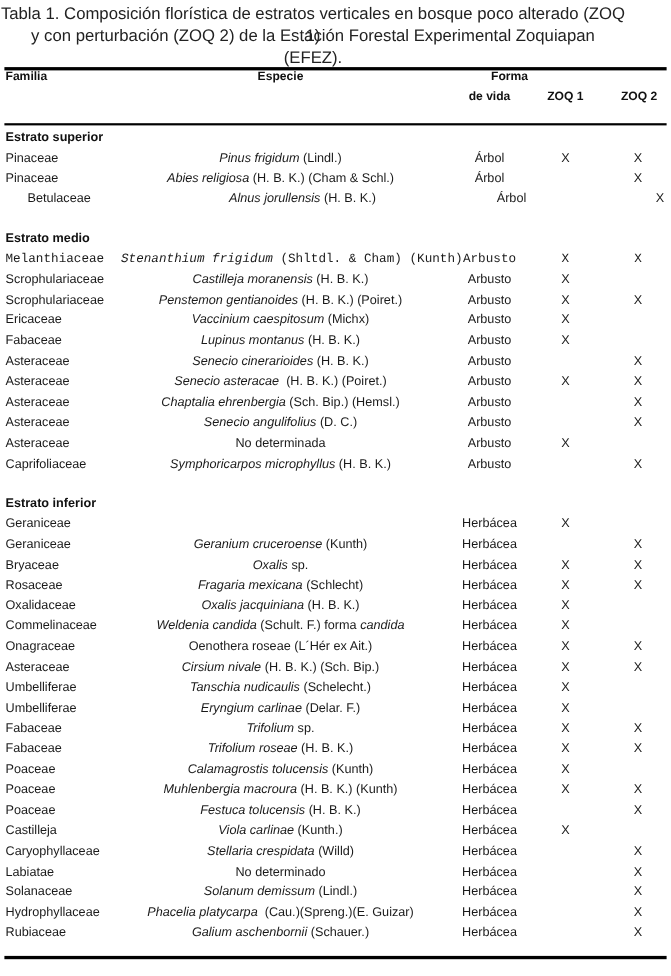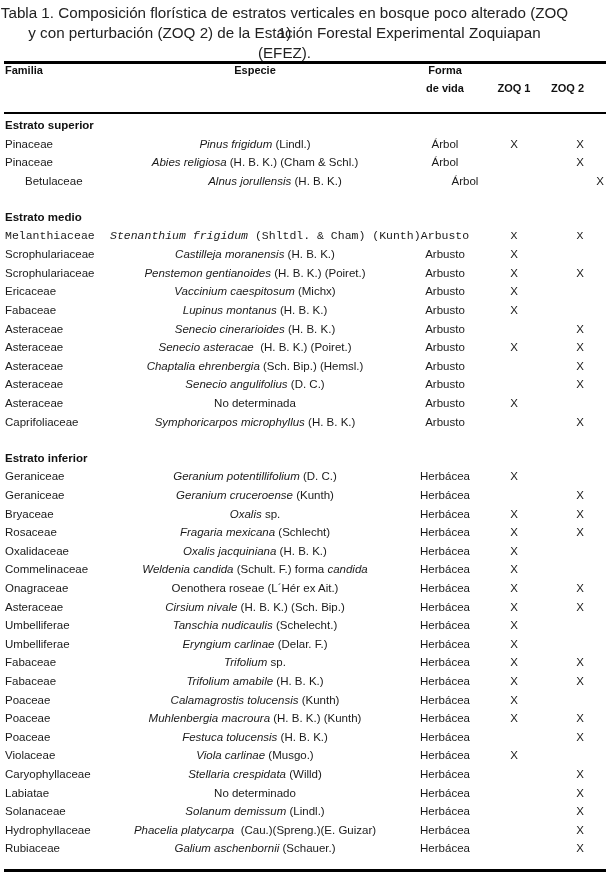--- a/index.html
+++ b/index.html
@@ -9,24 +9,24 @@
            font-size:15.2px; line-height:20px; color:#222; }
   .t1 { top:3px; }
   .t2 { top:23px; }
   .rule { position:absolute; left:4px; width:602px; background:#000; }
   .rule-top { top:61px; height:3px; }
   .rule-mid { top:112px; height:2px; }
   .rule-bot { top:869px; height:3px; }
   .hdr { position:absolute; font-weight:bold; font-size:11px; line-height:13px; color:#111; }
   .h-fam { left:5px; top:64px; }
   .h-esp { left:205px; width:100px; text-align:center; top:64px; }
-  .h-forma1 { left:410px; width:70px; text-align:center; top:64px; }
+  .h-forma1 { left:410px; width:70px; text-align:right; top:64px; }
   .h-forma2 { left:410px; width:70px; text-align:center; top:82px; }
   .h-z1 { left:484px; width:60px; text-align:center; top:82px; }
-  .h-z2 { left:551px; width:60px; top:82px; }
+  .h-z2 { left:551px; width:60px; text-align:center; top:82px; }
   #table { position:absolute; left:0; top:116px; width:610px; }
   .section-title { position:absolute; left:5px; font-weight:bold; font-size:11.5px; line-height:14px; color:#111; }
   .row { position:absolute; left:0; width:610px; height:18px; font-size:11.5px; line-height:14px; }
   .row .fam { position:absolute; left:5px; top:0; }
   .row .esp { position:absolute; left:110px; width:290px; text-align:center; top:0; white-space:nowrap; }
   .row .esp i { font-style:italic; }
   .row .forma { position:absolute; left:405px; width:80px; text-align:center; top:0; }
   .row .z1 { position:absolute; left:499px; width:30px; text-align:center; top:0; }
   .row .z2 { position:absolute; left:565px; width:30px; text-align:center; top:0; }
 </style>
@@ -148,21 +148,20 @@
     <div class="row" style="top: 298.6px;">
       <span class="fam">Caprifoliaceae</span>
       <span class="esp"><i>Symphoricarpos microphyllus</i><span style="white-space: pre;"> (H. B. K.)</span></span>
       <span class="forma">Arbusto</span>
       <span class="z1"></span>
       <span class="z2">X</span>
     </div>
     <div class="section-title" style="top: 334.8px;">Estrato inferior</div>
     <div class="row" style="top: 353.4px;">
       <span class="fam">Geraniceae</span>
-      <span class="esp"><i>Geranium potentillifolium</i><span style="white-space: pre;"> (D. C.)</span></span>
       <span class="forma">Herbácea</span>
       <span class="z1">X</span>
       <span class="z2"></span>
     </div>
     <div class="row" style="top: 372px;">
       <span class="fam">Geraniceae</span>
       <span class="esp"><i>Geranium cruceroense</i><span style="white-space: pre;"> (Kunth)</span></span>
       <span class="forma">Herbácea</span>
       <span class="z1"></span>
       <span class="z2">X</span>
@@ -225,21 +224,21 @@
     </div>
     <div class="row" style="top: 539.4px;">
       <span class="fam">Fabaceae</span>
       <span class="esp"><i>Trifolium</i><span style="white-space: pre;"> sp.</span></span>
       <span class="forma">Herbácea</span>
       <span class="z1">X</span>
       <span class="z2">X</span>
     </div>
     <div class="row" style="top: 558px;">
       <span class="fam">Fabaceae</span>
-      <span class="esp"><i>Trifolium amabile</i><span style="white-space: pre;"> (H. B. K.)</span></span>
+      <span class="esp"><i>Trifolium roseae</i><span style="white-space: pre;"> (H. B. K.)</span></span>
       <span class="forma">Herbácea</span>
       <span class="z1">X</span>
       <span class="z2">X</span>
     </div>
     <div class="row" style="top: 576.6px;">
       <span class="fam">Poaceae</span>
       <span class="esp"><i>Calamagrostis tolucensis</i><span style="white-space: pre;"> (Kunth)</span></span>
       <span class="forma">Herbácea</span>
       <span class="z1">X</span>
       <span class="z2"></span>
@@ -252,22 +251,22 @@
       <span class="z2">X</span>
     </div>
     <div class="row" style="top: 613.8px;">
       <span class="fam">Poaceae</span>
       <span class="esp"><i>Festuca tolucensis</i><span style="white-space: pre;"> (H. B. K.)</span></span>
       <span class="forma">Herbácea</span>
       <span class="z1"></span>
       <span class="z2">X</span>
     </div>
     <div class="row" style="top: 632.4px;">
-      <span class="fam">Violaceae</span>
-      <span class="esp"><i>Viola carlinae</i><span style="white-space: pre;"> (Musgo.)</span></span>
+      <span class="fam">Castilleja</span>
+      <span class="esp"><i>Viola carlinae</i><span style="white-space: pre;"> (Kunth.)</span></span>
       <span class="forma">Herbácea</span>
       <span class="z1">X</span>
       <span class="z2"></span>
     </div>
     <div class="row" style="top: 651px;">
       <span class="fam">Caryophyllaceae</span>
       <span class="esp"><i>Stellaria crespidata</i><span style="white-space: pre;"> (Willd)</span></span>
       <span class="forma">Herbácea</span>
       <span class="z1"></span>
       <span class="z2">X</span>

